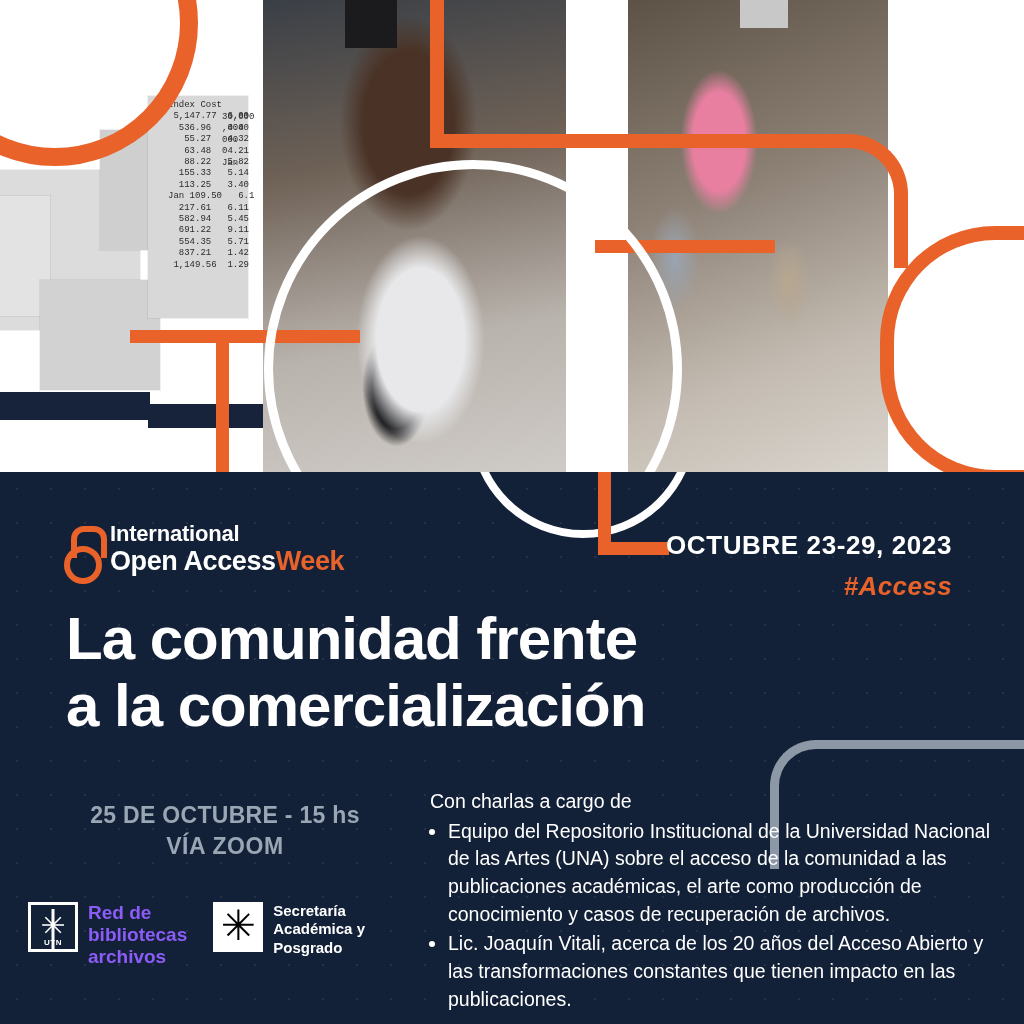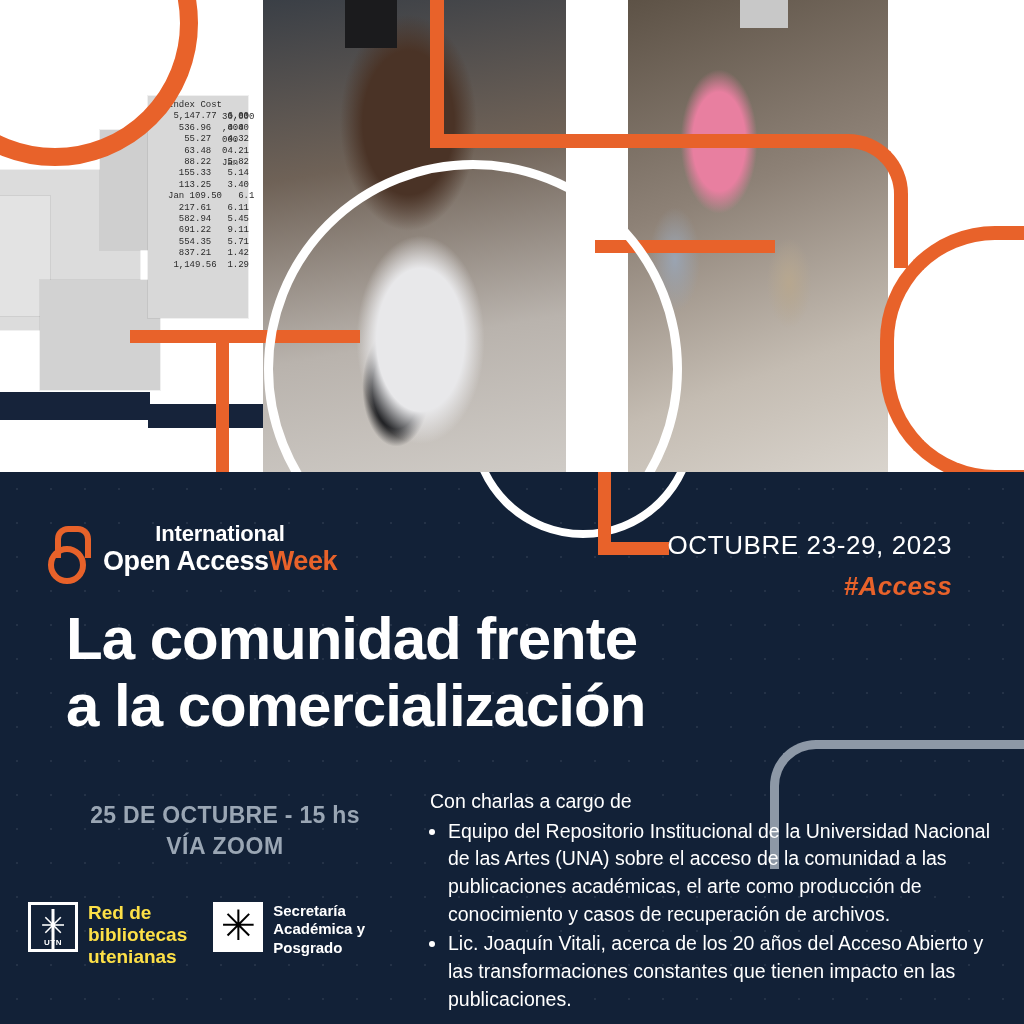--- a/index.html
+++ b/index.html
@@ -168,21 +168,21 @@
     border-bottom-left-radius:0px;
   }
   .panel .gray-elbow{
     position:absolute; left:770px; top:268px; width:300px; height:120px;
     border-top:9px solid #8d98a6; border-left:9px solid #8d98a6;
     border-top-left-radius:46px;
   }
 
   
   .oalogo{
-    position:absolute; left:48px; top:51px; display:flex; align-items:center; gap:19px;text-align:center;
+    position:absolute; left:64px; top:51px; display:flex; align-items:center; gap:10px;
   }
   .oalogo .mark{
     position:relative; width:36px; height:46px;
   }
   .oalogo .mark .shackle{
     position:absolute; left:7px; top:0; width:24px; height:26px;
     border:6px solid #e8622a; border-radius:13px 13px 0 0; border-bottom:none;
   }
   .oalogo .mark .body{
     position:absolute; left:0px; top:20px; width:26px; height:26px;
@@ -194,21 +194,21 @@
   }
   .oalogo .w2{
     font-size:27px; font-weight:700; color:#ffffff; letter-spacing:-0.4px; margin-top:3px;
   }
   .oalogo .w2 .accent{ color:#e8622a; }
 
   .dateline{
     position:absolute; right:72px; top:58px; text-align:right;
   }
   .dateline .d1{
-    font-size:26px; font-weight:400; color:#ffffff; letter-spacing:0.6px;
+    font-size:26px; font-weight:700; color:#ffffff; letter-spacing:0.6px;
   }
   .dateline .d2{
     margin-top:10px; font-size:26px; font-weight:700; color:#e8622a; font-style:italic; letter-spacing:0.4px;
   }
 
   .headline{
     position:absolute; left:66px; top:133px;
     font-size:60px; font-weight:700; color:#ffffff;
     line-height:1.12; letter-spacing:-1px;
   }
@@ -239,21 +239,21 @@
     content:""; position:absolute; left:50%; top:4px; width:3px; height:42px; background:#ffffff; transform:translateX(-50%);
   }
   .logo-utn .book .star{
     position:absolute; left:50%; top:50%; transform:translate(-50%,-54%);
     color:#ffffff; font-size:30px; line-height:1;
   }
   .logo-utn .book .tag{
     position:absolute; left:50%; bottom:2px; transform:translateX(-50%);
     font-size:8px; font-weight:700; color:#ffffff; letter-spacing:0.5px;
   }
-  .logo-utn .txt{ color:#fde047; font-weight:700; font-size:19px; line-height:1.16; }
+  .logo-utn .txt{ color:#8b5cf6; font-weight:700; font-size:19px; line-height:1.16; }
 
   .logo-sec{ display:flex; gap:10px; align-items:flex-start; }
   .logo-sec .box{
     width:50px; height:50px; background:#ffffff; position:relative;
   }
   .logo-sec .box .star{
     position:absolute; left:50%; top:50%; transform:translate(-50%,-52%);
     color:#000000; font-size:42px; line-height:1;
   }
   .logo-sec .txt{ color:#ffffff; font-weight:700; font-size:15px; line-height:1.22; }
@@ -356,21 +356,21 @@
 
     <div class="logos">
       <div class="logo-utn">
         <div class="book">
           <span class="star">✳</span>
           <span class="tag">UTN</span>
         </div>
         <div class="txt">
           <div>Red de</div>
           <div>bibliotecas</div>
-          <div>utenianas</div>
+          <div>archivos</div>
         </div>
       </div>
 
       <div class="logo-sec">
         <div class="box">
           <span class="star">✳</span>
         </div>
         <div class="txt">
           <div>Secretaría</div>
           <div>Académica y</div>

